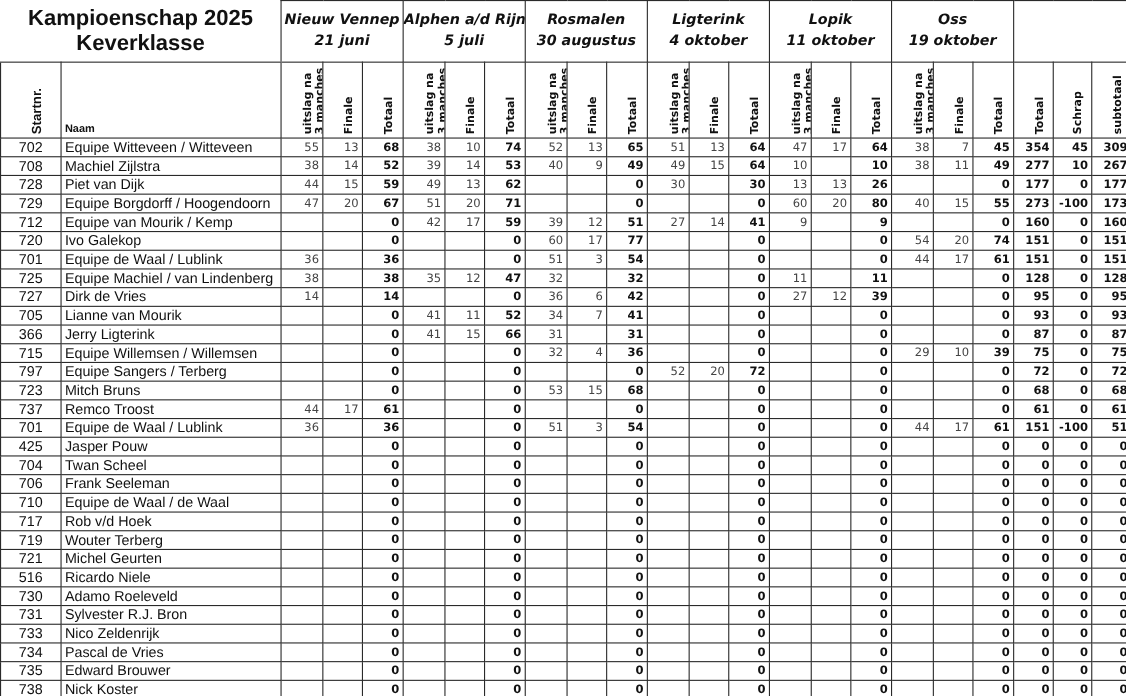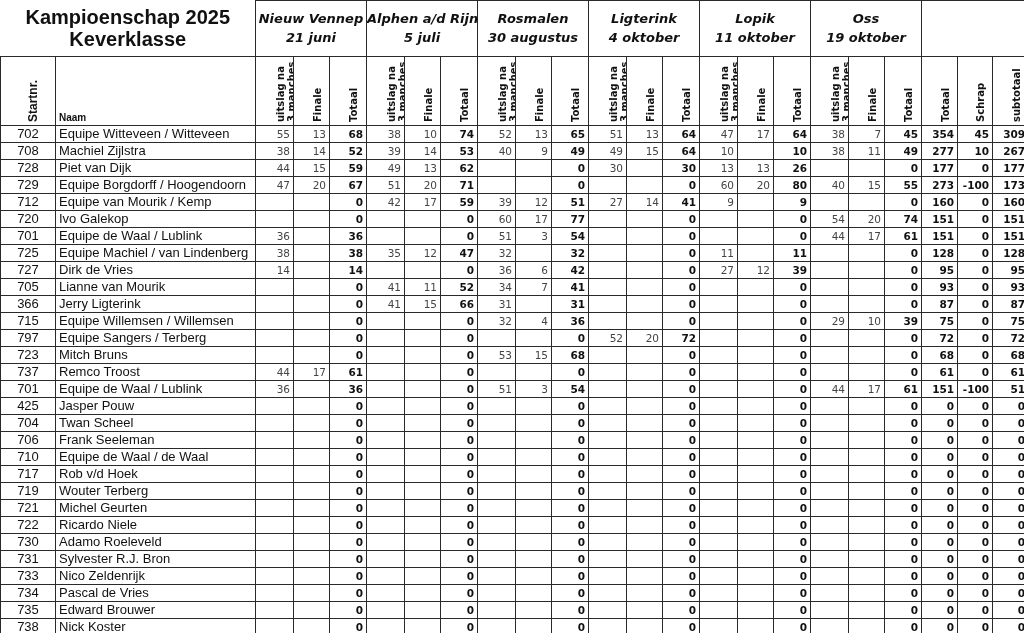--- a/index.html
+++ b/index.html
@@ -774,21 +774,21 @@
         <td class="num"></td>
         <td class="tot">0</td>
         <td class="num"></td>
         <td class="num"></td>
         <td class="tot">0</td>
         <td class="tot">0</td>
         <td class="tot">0</td>
         <td class="tot">0</td>
       </tr>
       <tr class="row">
-        <td class="startnr">722</td>
+        <td class="startnr">516</td>
         <td class="naam">Ricardo Niele</td>
         <td class="num"></td>
         <td class="num"></td>
         <td class="tot">0</td>
         <td class="num"></td>
         <td class="num"></td>
         <td class="tot">0</td>
         <td class="num"></td>
         <td class="num"></td>
         <td class="tot">0</td>

